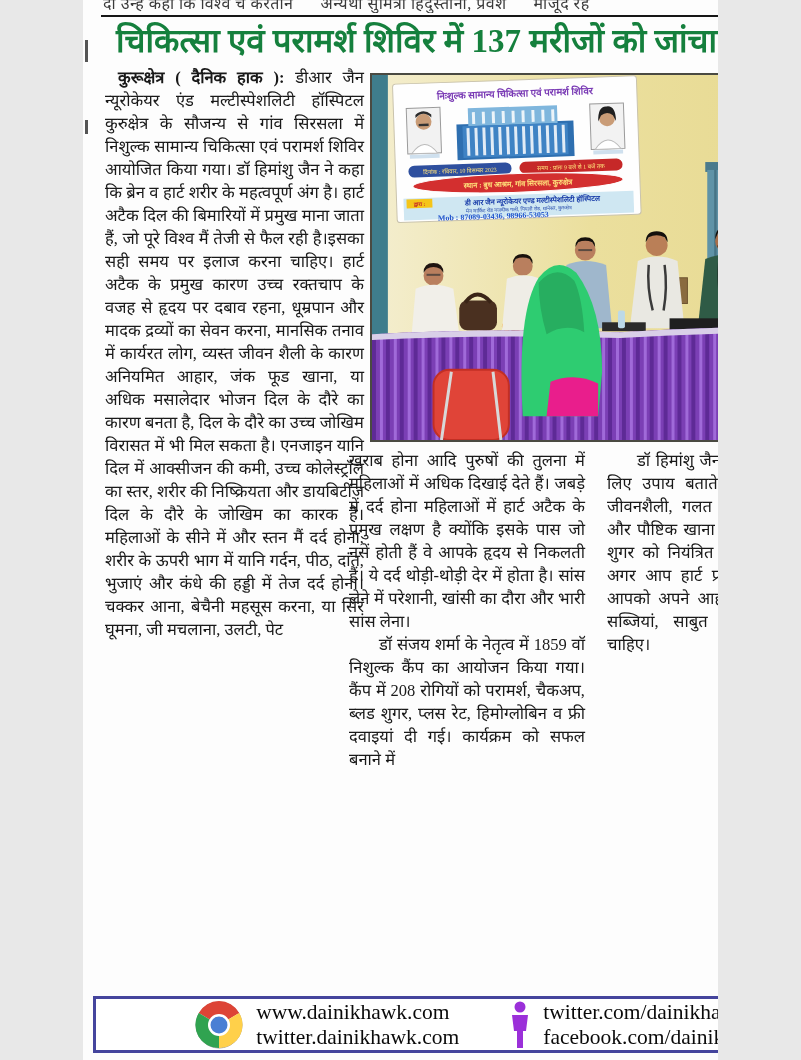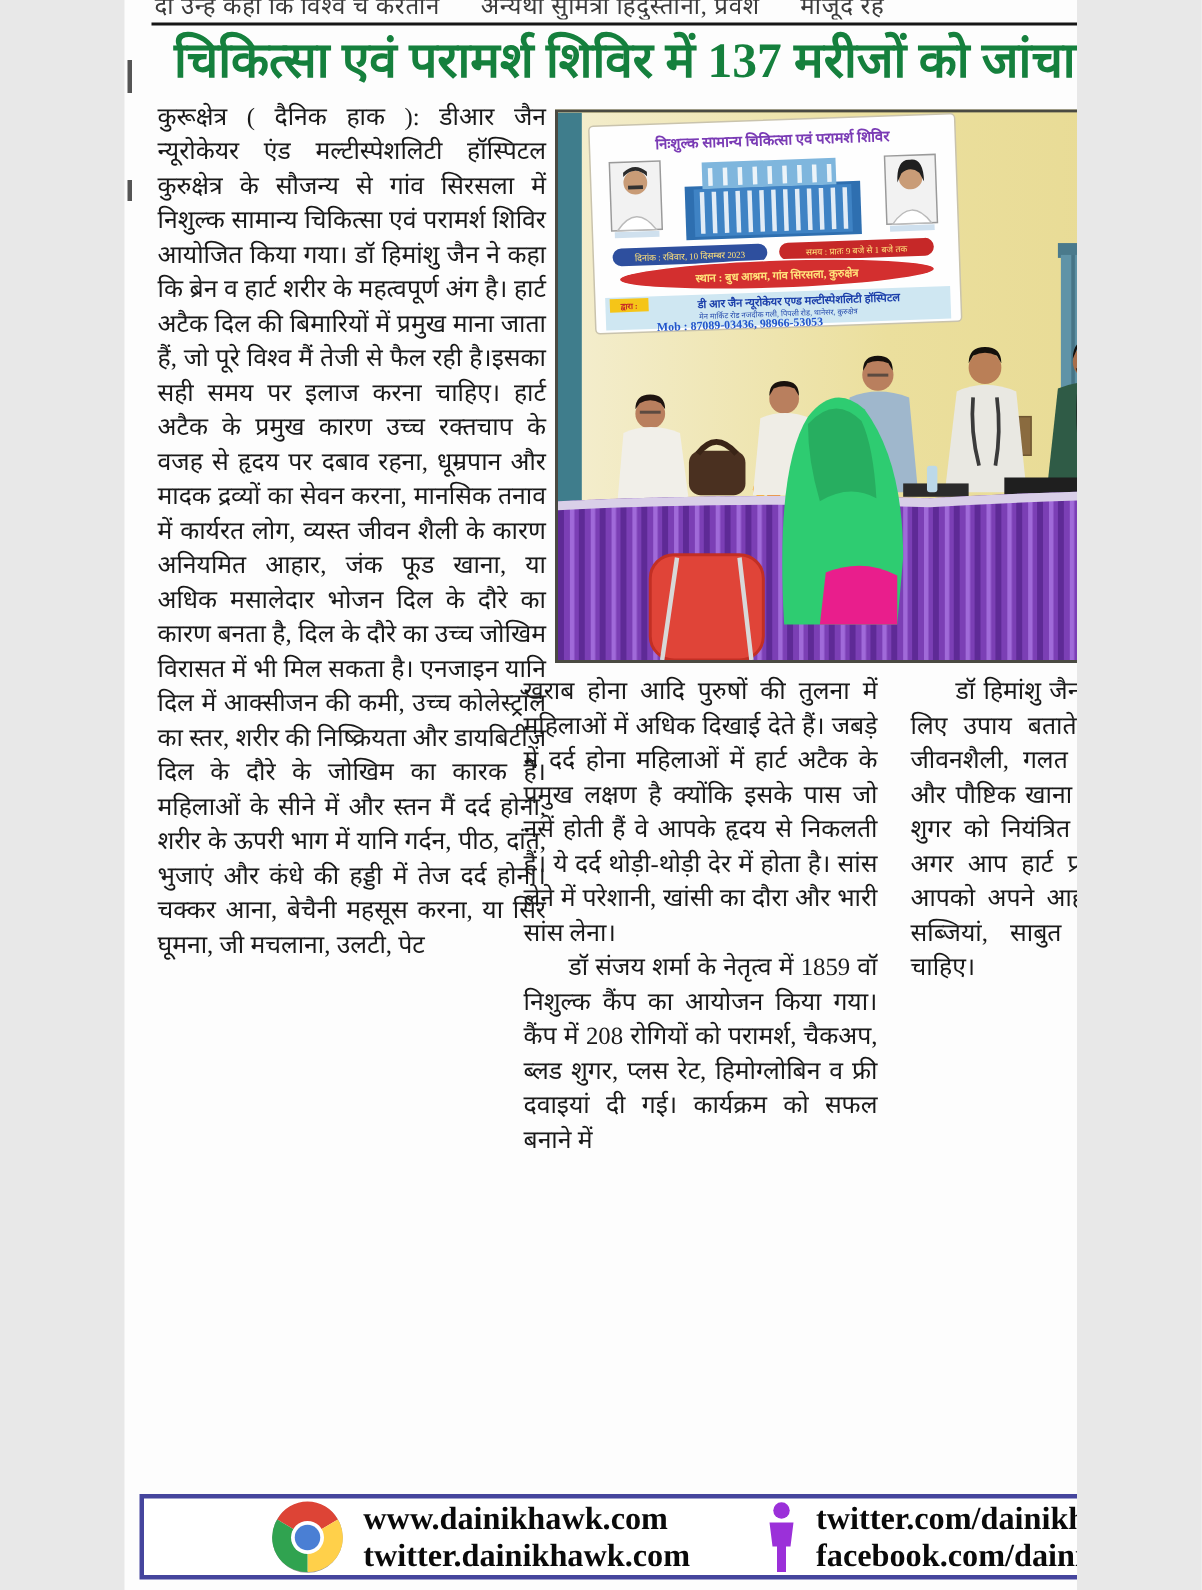--- a/index.html
+++ b/index.html
@@ -19,34 +19,34 @@
   .edge-mark{position:absolute;left:2px;width:3px;background:#555;}
   .headline{
     position:absolute;left:33px;top:19px;width:762px;height:46px;
     font-size:33px;font-weight:bold;color:#15803d;white-space:nowrap;line-height:44px;
   }
   .col{position:absolute;text-align:justify;font-size:16.5px;line-height:23px;color:#191919;}
   .col p{margin:0;}
   .col1{left:22px;top:66px;width:259px;height:740px;}
   .col2{left:266px;top:449px;width:236px;height:380px;}
   .col3{left:524px;top:449px;width:257px;height:380px;}
-  .dateline{font-weight:normal;}
+  .dateline{font-weight:bold;margin-left:13px;}
   .indent{text-indent:30px;}
   .photo-wrap{
     position:absolute;left:287px;top:73px;width:492px;height:369px;
     border:2px solid #4a4a42;box-sizing:border-box;background:#e9dc9b;
   }
   .photo-wrap svg{display:block;width:100%;height:100%;}
   .footer{
     position:absolute;left:10px;top:996px;width:779px;height:57px;box-sizing:border-box;
     border:3px solid #45459d;background:#ffffff;
     display:flex;align-items:center;justify-content:center;gap:12px;
   }
   .footer .links{display:flex;flex-direction:column;justify-content:center;line-height:1.12;}
-  .footer .link{font-size:21.5px;font-weight:bold;color:#0a0a0a;white-space:nowrap;}
+  .footer .link{font-size:21.5px;font-weight:normal;color:#0a0a0a;white-space:nowrap;}
   .footer .gap{width:26px;}
   .svgtext{font-family:"Liberation Serif","DejaVu Serif",serif;}
 </style>
 </head>
 <body>
 
 <div class="page">
 
   <div class="top-strip">
     <span>दी उन्हें कहा कि विश्व च करतान      अन्यथा सुमित्रा हिंदुस्तानी, प्रवेश      मौजूद रहे</span>

